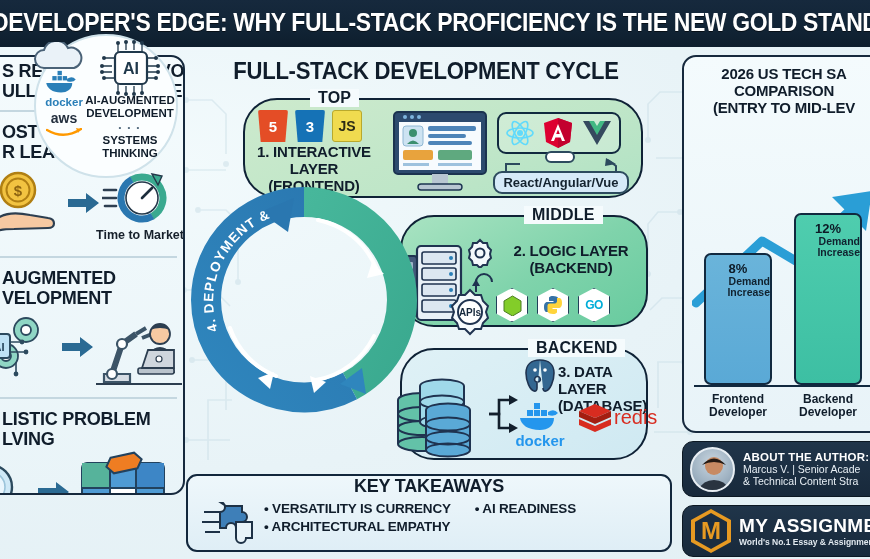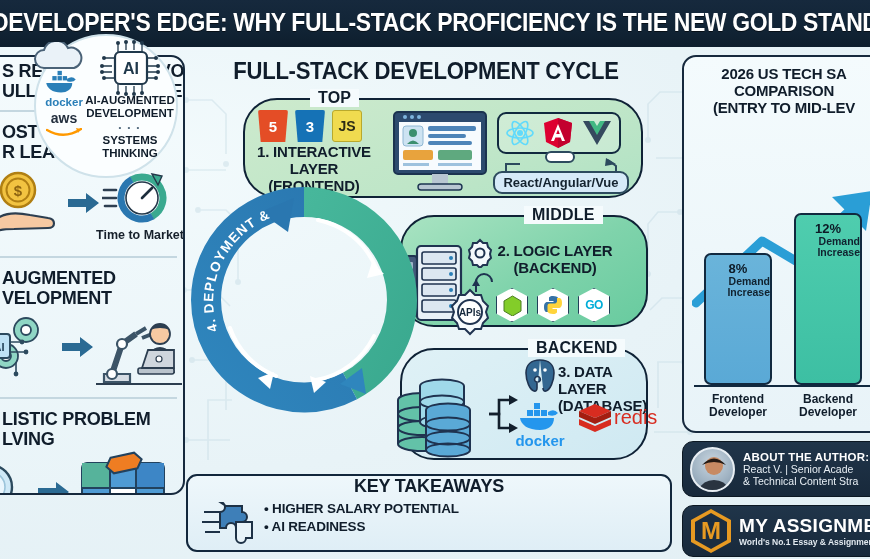--- a/index.html
+++ b/index.html
@@ -437,21 +437,21 @@
     </g>
     <path d="M108 8 l10 6 -11 2z" fill="#2c4a5e"></path>
   </svg>
   <div style="position:absolute;left:493px;top:171px;width:136px;text-align:center;
               background:#d6eaf8;border:2px solid #2c4a5e;border-radius:9px;
               font-size:13px;font-weight:600;color:#14232f;padding:2px 0;">React/Angular/Vue</div>
 
   <div class="lane" id="laneMid"></div>
   <div class="laneTag" style="left:524px;top:206px;">MIDDLE</div>
 
-  <div class="layerLabel" style="left:480px;top:242px;width:150px;">
+  <div class="layerLabel" style="left:496px;top:242px;width:150px;">
     <div>2. LOGIC LAYER</div>
     <div>(BACKEND)</div>
   </div>
 
   <svg style="position:absolute;left:393px;top:242px;" width="78" height="82" viewBox="0 0 78 82">
     <rect x="2" y="14" width="22" height="60" rx="3" fill="#43597a" stroke="#1f3350" stroke-width="2"></rect>
     <rect x="24" y="4" width="44" height="74" rx="4" fill="#e9f1f7" stroke="#1f3350" stroke-width="2.2"></rect>
     <g fill="#dce7f1" stroke="#1f3350" stroke-width="1.6">
       <rect x="29" y="10" width="34" height="12" rx="2"></rect>
       <rect x="29" y="26" width="34" height="12" rx="2"></rect>
@@ -736,41 +736,47 @@
           <line x1="0" y1="20" x2="18" y2="20"></line>
         <line x1="3" y1="30" x2="18" y2="30"></line>
       </g>
       <path d="M24 4 h16 v6 a5 5 0 0 1 0 10 v6 h-6 a5 5 0 0 0 -10 0 h-6 v-16 a5 5 0 0 0 0 -10 z" fill="#3e7fb8" stroke="#1d3146" stroke-width="2"></path>
       <path d="M34 20 h16 v16 h-6 a5 5 0 0 1 -10 0 z" fill="#e8f3f9" stroke="#1d3146" stroke-width="2"></path>
     </svg>
     <div class="ktCols">
       <div>
         <div class="ktItem">
           <span>•</span>
-          <span>HIGHER SALARY POTENTIAL</span>
+          <span>VERSATILITY IS CURRENCY</span>
         </div>
+        <div class="ktItem">
+          <span>•</span>
+          <span>ARCHITECTURAL EMPATHY</span>
+        </div>
+      </div>
+      <div>
         <div class="ktItem">
           <span>•</span>
           <span>AI READINESS</span>
         </div>
       </div>
     </div>
   </div>
 
   <div id="authorBox">
     <div id="avatar">
       <svg width="45" height="45" viewBox="0 0 45 45">
         <circle cx="22" cy="17" r="9" fill="#c78a63"></circle>
         <path d="M10 16 q12 -13 24 0 q-12 -6 -24 0z" fill="#241a14"></path>
         <path d="M5 45 q4 -14 17 -14 q13 0 17 14z" fill="#2a3440"></path>
       </svg>
     </div>
     <div class="authTxt">
       <div class="authHead">ABOUT THE AUTHOR:</div>
-      <div class="authLine">React V. | Senior Acade</div>
+      <div class="authLine">Marcus V. | Senior Acade</div>
       <div class="authLine">&amp; Technical Content Stra</div>
     </div>
   </div>
 
   <div id="brandBox">
     <div id="brandMark">
       <div class="bmHex"></div>
         <div class="bmHex2"></div>
       <div class="bmM">M</div>
     </div>

